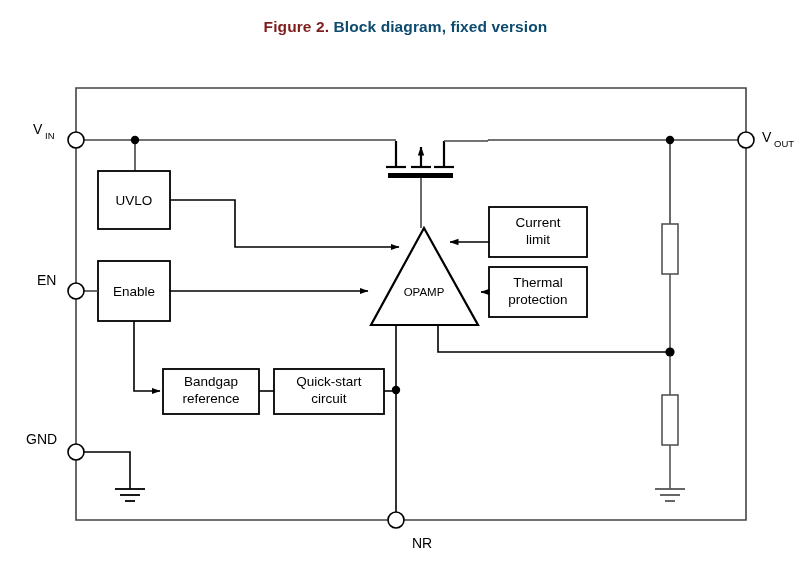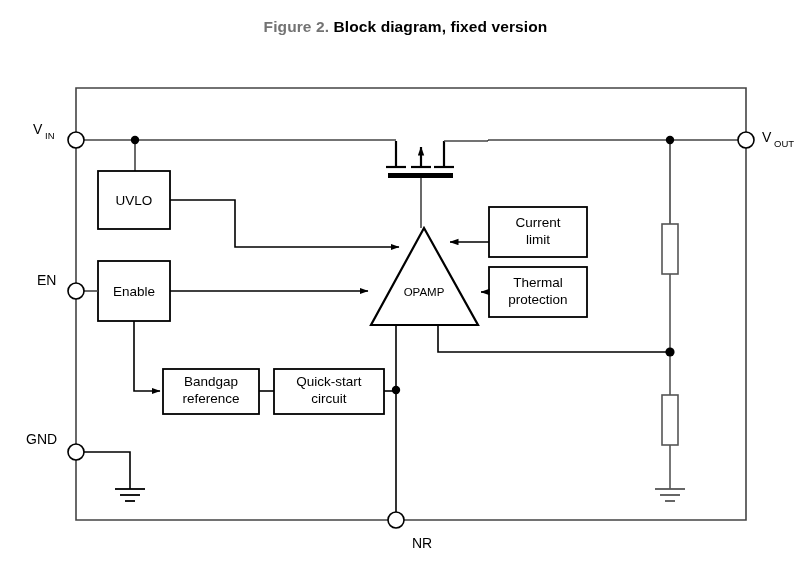--- a/index.html
+++ b/index.html
@@ -24,24 +24,24 @@
     position: absolute;
     left: 0;
     top: 18px;
     width: 811px;
     text-align: center;
     font-size: 15.5px;
     font-weight: bold;
     letter-spacing: 0.1px;
   }
   .fig-title .fignum {
-    color: #737373;
+    color: #7f1d1d;
   }
   .fig-title .figcap {
-    color: #000000;
+    color: #0c4a6e;
   }
   svg.diagram {
     position: absolute;
     left: 0;
     top: 0;
   }
   .blk-label {
     font-family: "Liberation Sans", sans-serif;
     font-size: 13.5px;
     fill: #000000;

